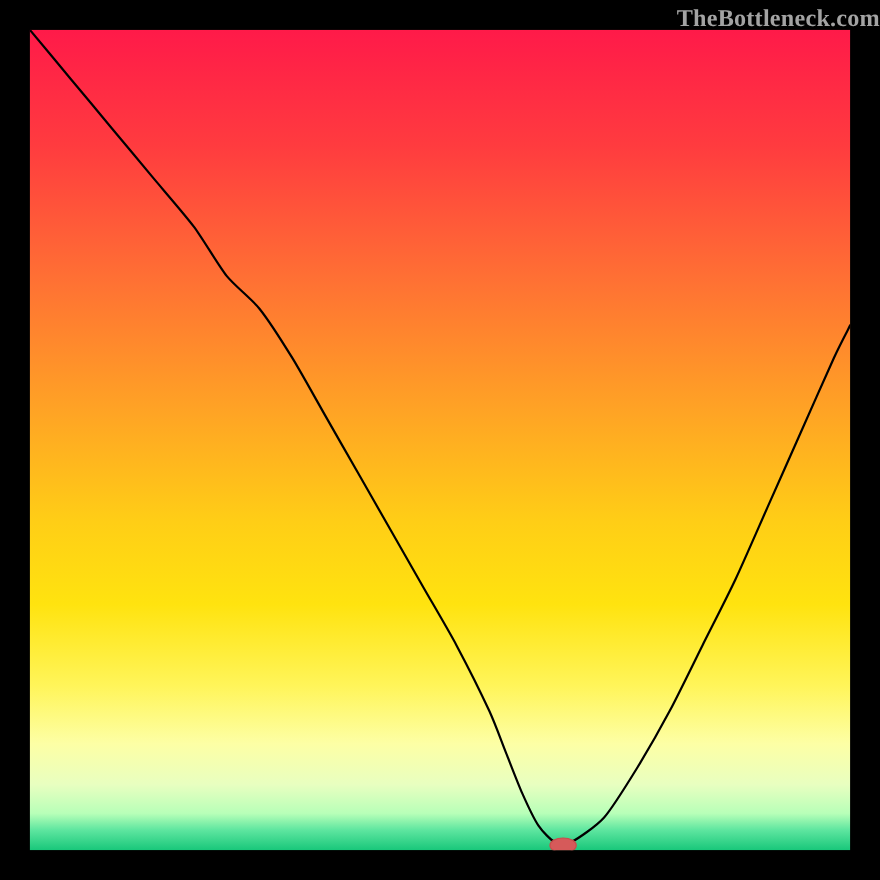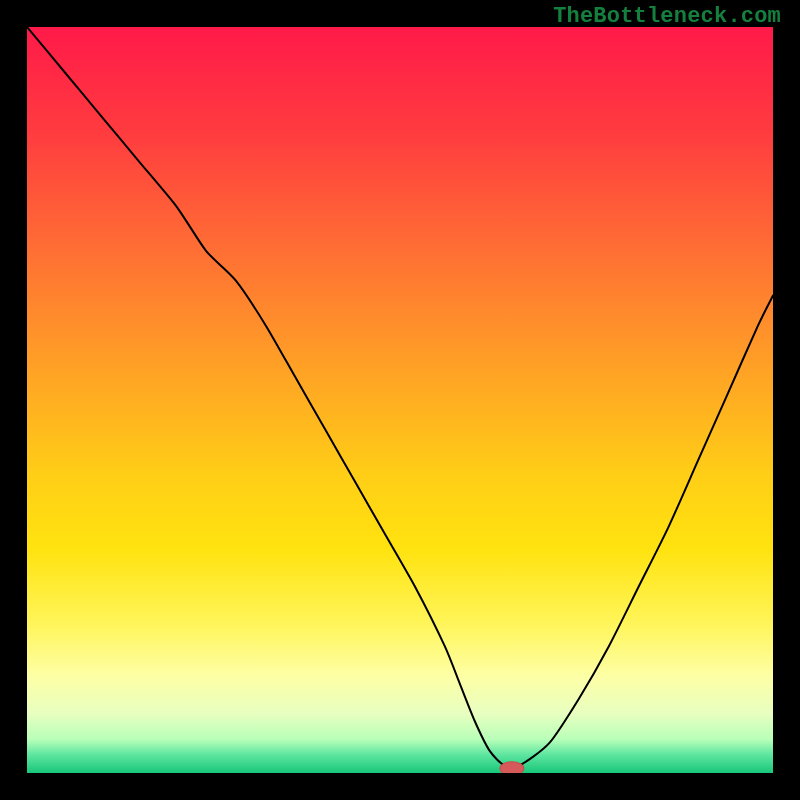--- a/index.html
+++ b/index.html
@@ -14,25 +14,25 @@
     position: absolute;
     left: 0;
     top: 0;
     width: 800px;
     height: 800px;
     background: #000;
   }
   .watermark {
     position: absolute;
     top: 4px;
-    right: 19px;
-    font-family: Liberation Mono, monospace;
+    right: 0;
+    font-family: Liberation Serif, serif;
     font-size: 22px;
     font-weight: 600;
-    color: #15803d;
+    color: #a3a3a3;
     letter-spacing: 0.2px;
   }
   svg.plot {
     position: absolute;
     left: 27px;
     top: 27px;
     width: 746px;
     height: 746px;
     display: block;
   }

